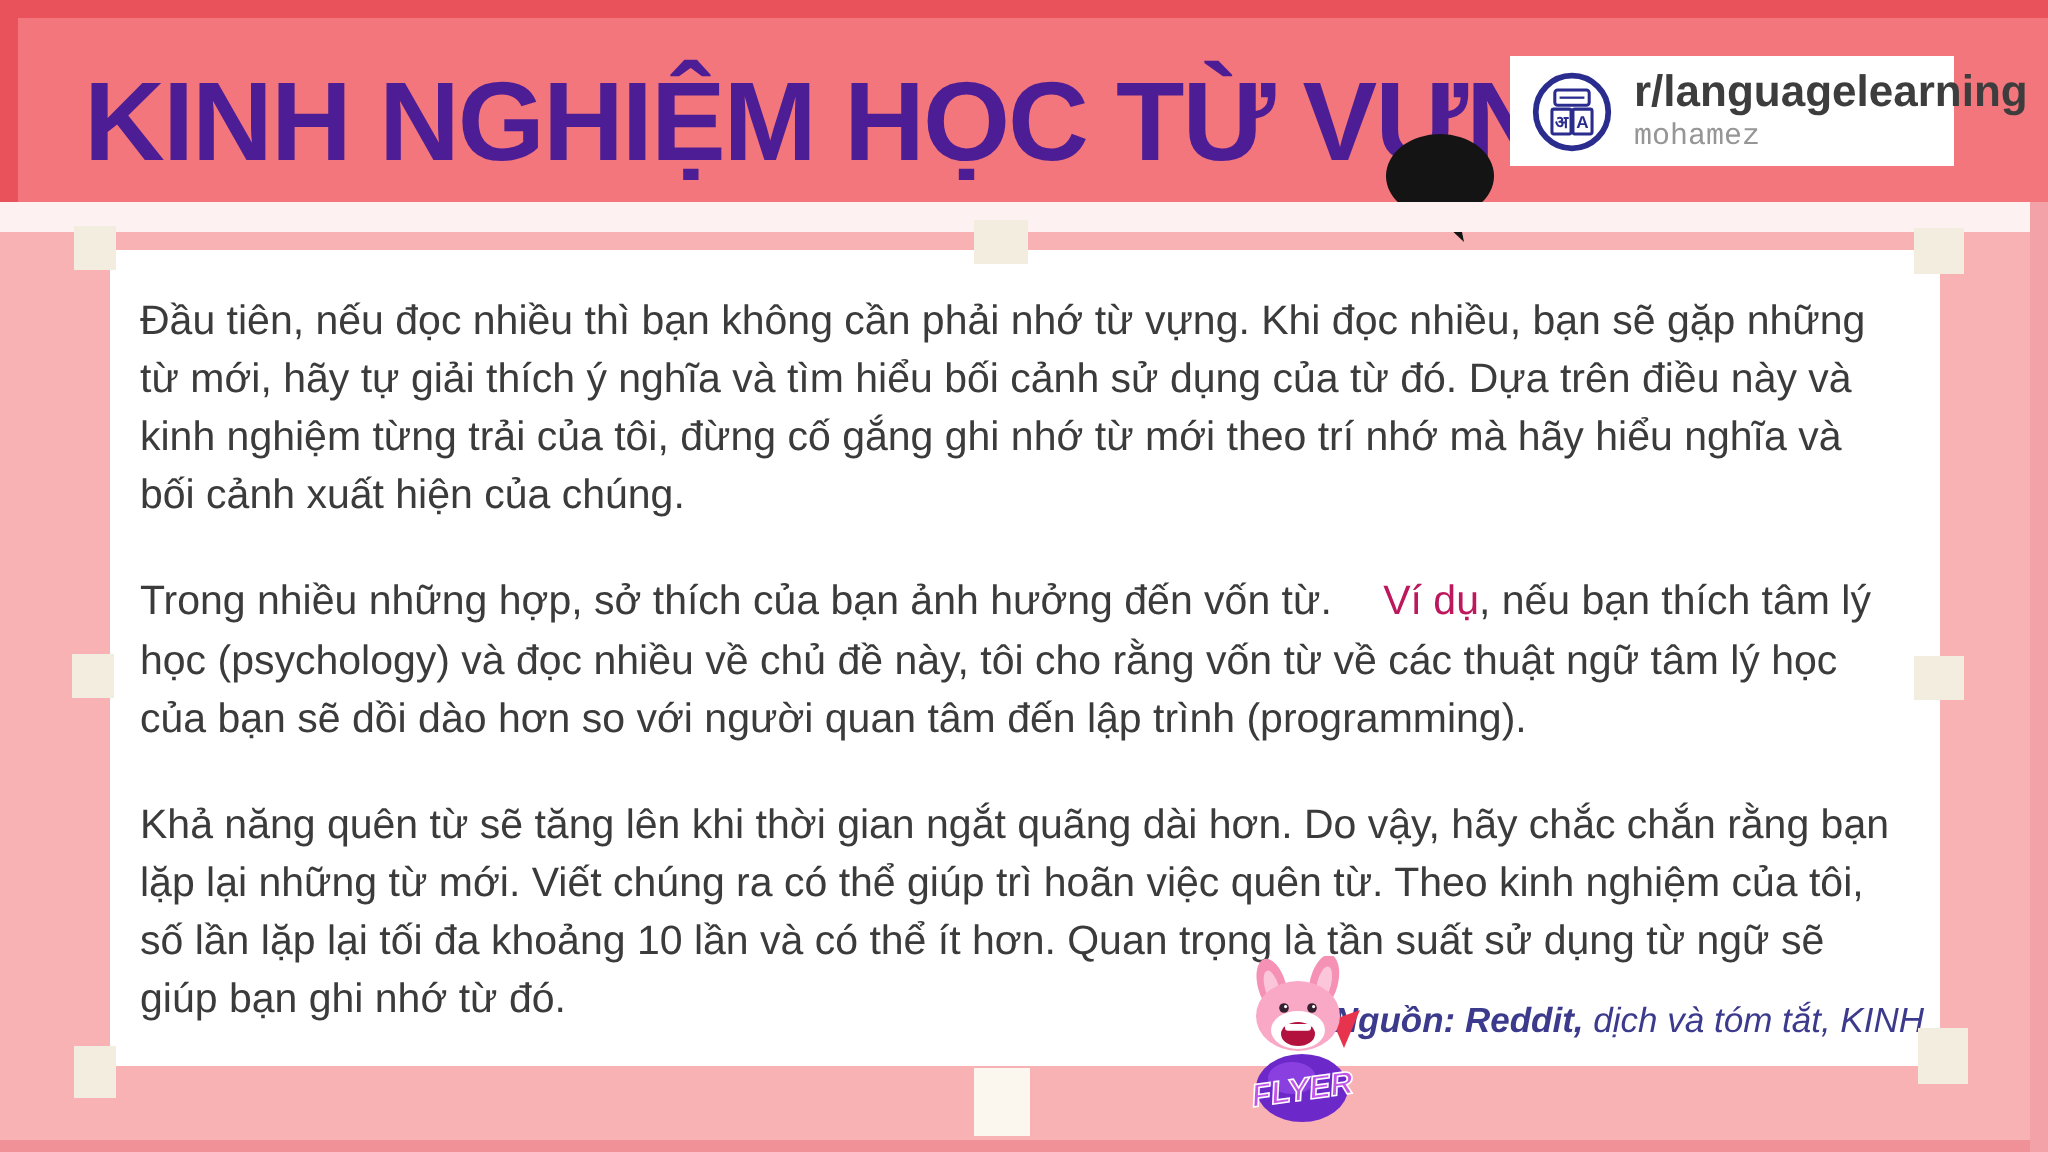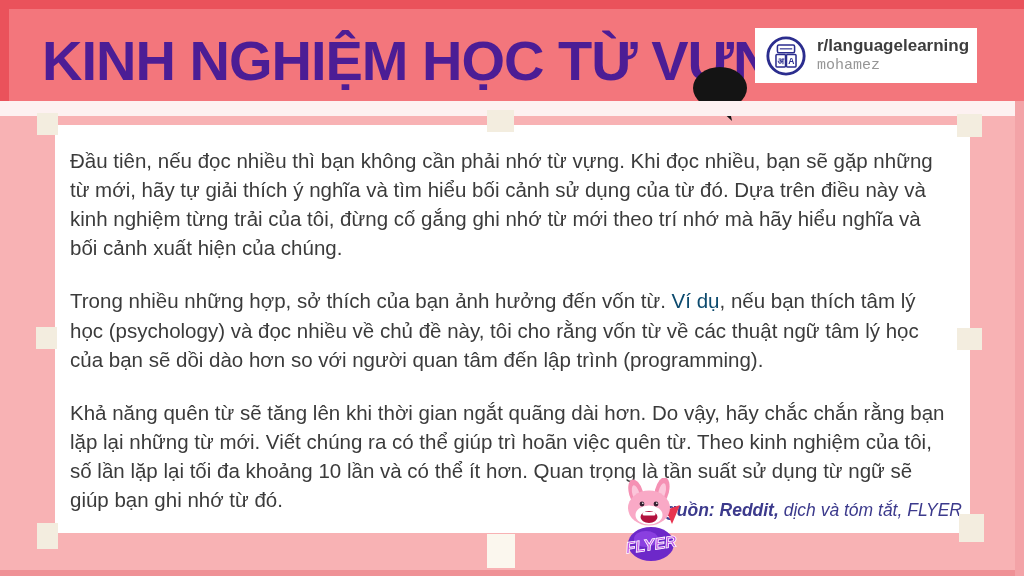--- a/index.html
+++ b/index.html
@@ -18,33 +18,33 @@
   .separator{position:absolute;left:0;top:101px;width:1024px;height:15px;background:#fdf1f1;}
   .title{
     position:absolute;left:42px;top:14px;margin:0;
     font-size:56px;font-weight:bold;letter-spacing:-1px;color:#4c1d95;line-height:1.35;
   }
   .badge{
     position:absolute;left:755px;top:19px;width:222px;height:55px;background:#ffffff;
     display:flex;align-items:center;gap:10px;padding-left:10px;box-sizing:border-box;
   }
   .badge-icon{width:42px;height:42px;flex:0 0 auto;}
-  .badge-title{font-size:17px;font-weight:bold;color:#3d3d3d;line-height:1.2;}
+  .badge-title{font-size:22px;font-weight:bold;color:#3d3d3d;line-height:1.2;}
   .badge-user{font-size:15px;color:#969696;line-height:1.2;font-family:Liberation Mono, monospace;}
   .bubble{position:absolute;left:690px;top:64px;width:64px;height:58px;}
   
   .card{
     position:absolute;left:55px;top:125px;width:915px;height:408px;
     background:#ffffff;border-radius:3px;
     padding:21px 18px 0 15px;box-sizing:border-box;
   }
   .card p{
     margin:0 0 24px 0;font-size:20.5px;line-height:1.42;color:#3b3b3b;
   }
-  .hl{color:#0c4a6e;}
+  .hl{color:#be185d;margin-left:20px;}
   .attribution{
     position:absolute;right:62px;top:500px;
     font-size:17.5px;font-style:italic;color:#3c3a8c;white-space:nowrap;
   }
   .attr-bold{font-weight:bold;}
   
   .tape{position:absolute;background:#f3eddf;}
   .tape.t1{left:37px;top:113px;width:21px;height:22px;}
   .tape.t2{left:487px;top:110px;width:27px;height:22px;}
   .tape.t3{left:957px;top:114px;width:25px;height:23px;}
@@ -88,21 +88,21 @@
 
   <div class="separator"></div>
 
   <main class="card">
     <p><span>Đầu tiên, nếu đọc nhiều thì bạn không cần phải nhớ từ vựng. Khi đọc nhiều, bạn sẽ gặp những từ mới, hãy tự giải thích ý nghĩa và tìm hiểu bối cảnh sử dụng của từ đó. Dựa trên điều này và kinh nghiệm từng trải của tôi, đừng cố gắng ghi nhớ từ mới theo trí nhớ mà hãy hiểu nghĩa và bối cảnh xuất hiện của chúng.</span></p>
     <p><span>Trong nhiều những hợp, sở thích của bạn ảnh hưởng đến vốn từ. </span><span class="hl">Ví dụ</span><span>, nếu bạn thích tâm lý học (psychology) và đọc nhiều về chủ đề này, tôi cho rằng vốn từ về các thuật ngữ tâm lý học của bạn sẽ dồi dào hơn so với người quan tâm đến lập trình (programming).</span></p>
     <p><span>Khả năng quên từ sẽ tăng lên khi thời gian ngắt quãng dài hơn. Do vậy, hãy chắc chắn rằng bạn lặp lại những từ mới. Viết chúng ra có thể giúp trì hoãn việc quên từ. Theo kinh nghiệm của tôi, số lần lặp lại tối đa khoảng 10 lần và có thể ít hơn. Quan trọng là tần suất sử dụng từ ngữ sẽ giúp bạn ghi nhớ từ đó.</span></p>
   </main>
 
   <div class="attribution">
-    <span class="attr-bold">Nguồn: Reddit,</span><span class="attr-rest"> dịch và tóm tắt, FLYER</span>
+    <span class="attr-bold">Nguồn: Reddit,</span><span class="attr-rest"> dịch và tóm tắt, KINH</span>
   </div>
 
   <div class="tape t1"></div>
   <div class="tape t2"></div>
   <div class="tape t3"></div>
   <div class="tape t4"></div>
   <div class="tape t5"></div>
   <div class="tape t6"></div>
   <div class="tape t7"></div>
   <div class="tape t8"></div>

